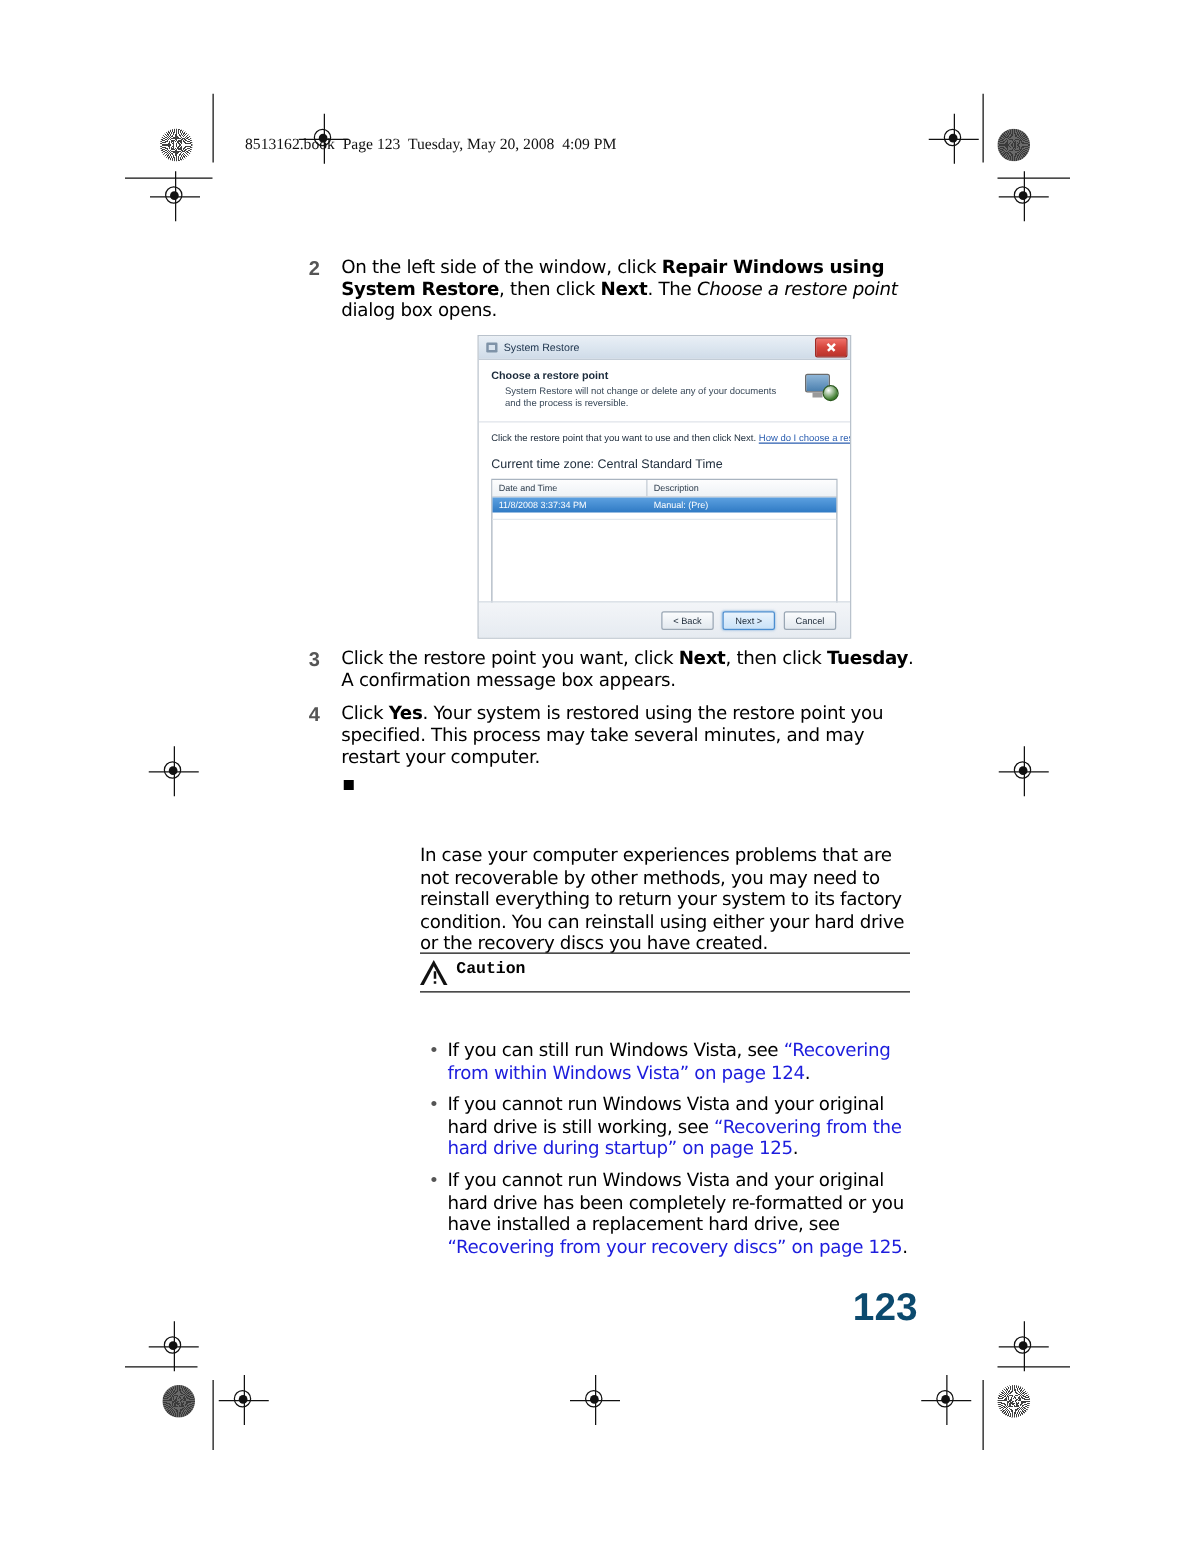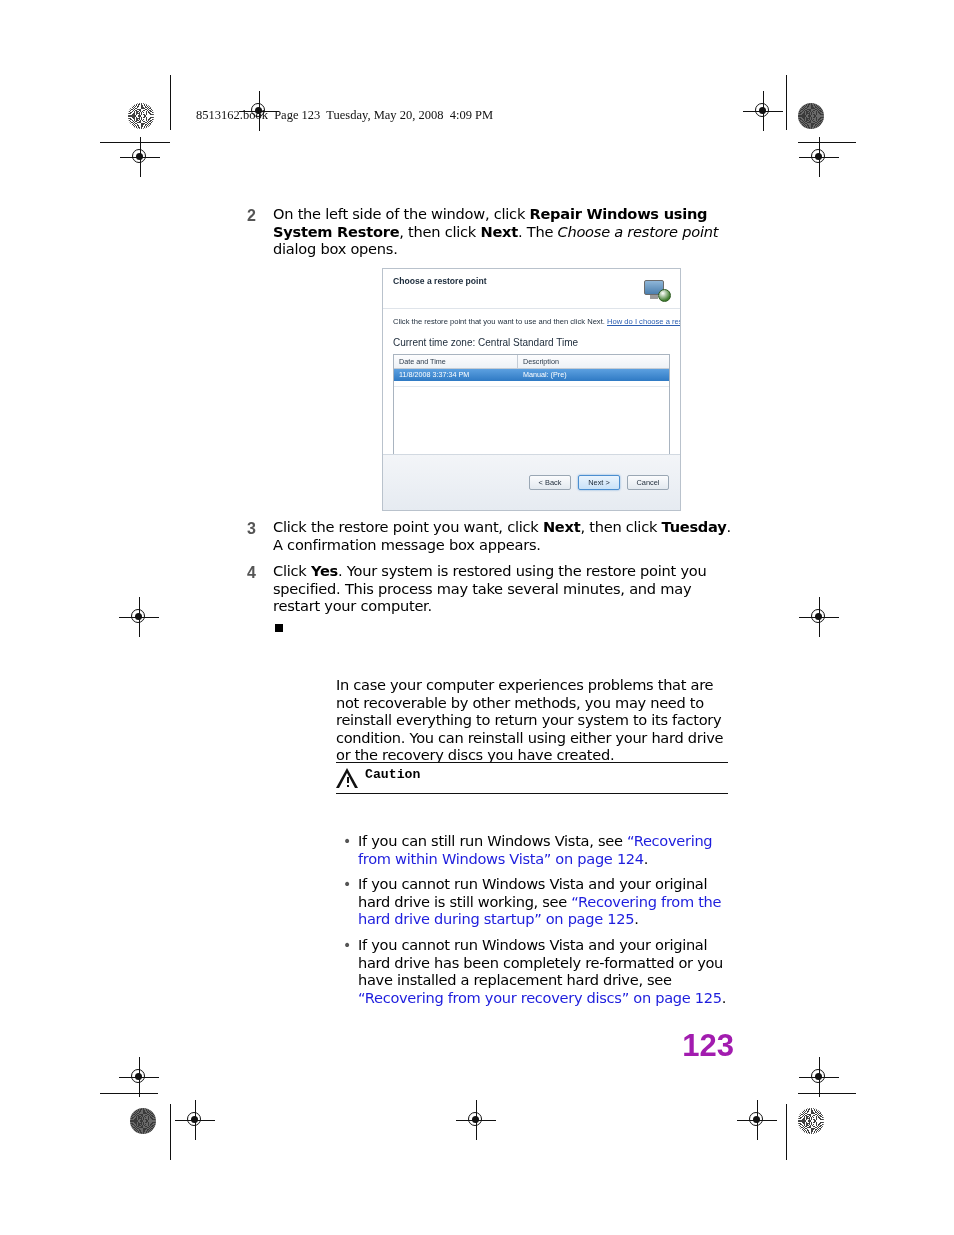--- a/index.html
+++ b/index.html
@@ -328,21 +328,21 @@
   .shot-td.c2 { flex: 1 1 auto; }
   .shot-rowline {
     height: 1px;
     background: #e4e9ee;
     margin-top: 5px;
   }
 
   .shot-footer {
     position: absolute;
     left: 0; right: 0; bottom: 0;
-    height: 56px;
+    height: 29px;
     background: linear-gradient(to bottom, #f3f5f8, #e6ebf1);
     border-top: 1px solid #d2d9e1;
     display: flex;
     align-items: center;
     justify-content: flex-end;
     padding-right: 11px;
     box-sizing: border-box;
   }
   .shot-btn {
     font-family: "Liberation Sans", sans-serif;
@@ -486,21 +486,21 @@
   
   .page-number {
     position: absolute;
     left: 634px;
     top: 1028px;
     width: 100px;
     text-align: right;
     font-family: "Liberation Sans", sans-serif;
     font-weight: bold;
     font-size: 31px;
-    color: #a21caf;
+    color: #0c4a6e;
   }
 </style>
 </head>
 <body>
 
 <div>
 
   <div class="reg-circle light" style="left:128px; top:103px;"></div>
   <div class="trim-line trim-v" style="left:170px; top:75px; height:55px;"></div>
   <div class="reg-target" style="left:246px; top:98px;">
@@ -595,23 +595,29 @@
 
   <div class="content-col">
     <div class="step">
       <div class="step-num">2</div>
       <div class="step-text">On the left side of the window, click <b>Repair&nbsp;Windows using System Restore</b>, then click <b>Next</b>. The <i>Choose a restore point</i> dialog box opens.</div>
     </div>
   </div>
 
   <div class="shot-wrap">
 
+    <div class="shot-titlebar">
+      <div class="shot-winicon"></div>
+      <div class="shot-title">System Restore</div>
+      <div class="shot-close"></div>
+    </div>
 
     <div class="shot-head">
       <div class="shot-head-title">Choose a restore point</div>
+      <div class="shot-head-sub">System Restore will not change or delete any of your documents and the process is reversible.</div>
       <div class="shot-head-icon">
         <div class="mon"></div>
           <div class="base"></div>
           <div class="clk"></div>
       </div>
     </div>
 
     <div class="shot-body">
       <div class="shot-line">
         <span>Click the restore point that you want to use and then click Next.</span>

